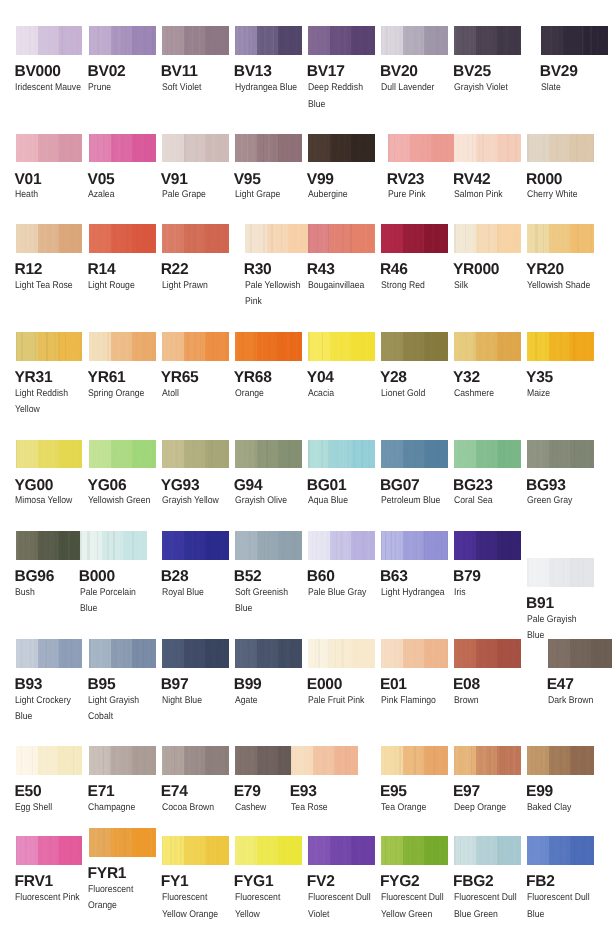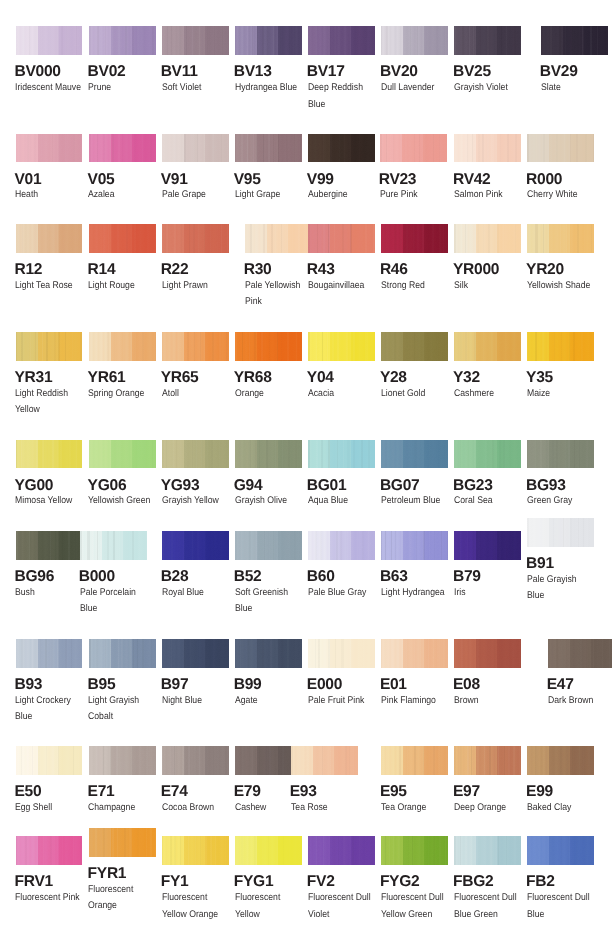--- a/index.html
+++ b/index.html
@@ -151,21 +151,21 @@
   </div>
   <div class="cell" style="left:308.12px;top:133.5px">
     <div class="chip">
         <div class="grad" style="background: linear-gradient(to right, rgb(75, 58, 48) 0%, rgb(76, 59, 49) 4%, rgb(74, 57, 48) 6.5%, rgb(75, 59, 49) 11%, rgb(74, 57, 48) 14%, rgb(75, 58, 48) 18.5%, rgb(73, 56, 47) 21.5%, rgb(74, 58, 48) 25%, rgb(72, 56, 46) 29%, rgb(73, 57, 47) 32.8%, rgb(60, 46, 39) 33.4%, rgb(59, 45, 38) 39%, rgb(60, 46, 39) 45%, rgb(58, 45, 38) 50.5%, rgb(60, 46, 39) 56%, rgb(58, 44, 38) 60.5%, rgb(59, 45, 39) 64%, rgb(52, 39, 34) 64.8%, rgb(50, 38, 33) 71%, rgb(52, 39, 34) 77.5%, rgb(50, 38, 33) 84.5%, rgb(51, 39, 34) 90.5%, rgb(50, 38, 33) 95.5%, rgb(51, 39, 33) 100%);"></div>
         <div class="stripes" style="background: linear-gradient(to right, rgba(255, 255, 255, 0.004) 0px, rgba(255, 255, 255, 0.004) 0.91px, rgba(0, 0, 0, 0) 0.91px, rgba(0, 0, 0, 0) 7.48px, rgba(0, 0, 0, 0.004) 7.48px, rgba(0, 0, 0, 0.004) 9.49px, rgba(0, 0, 0, 0) 9.49px, rgba(0, 0, 0, 0) 15.21px, rgba(255, 255, 255, 0.01) 15.21px, rgba(255, 255, 255, 0.01) 16.22px, rgba(0, 0, 0, 0) 16.22px, rgba(0, 0, 0, 0) 22.25px, rgba(255, 255, 255, 0.01) 22.25px, rgba(255, 255, 255, 0.01) 24.13px, rgba(0, 0, 0, 0) 24.13px, rgba(0, 0, 0, 0) 30.78px, rgba(255, 255, 255, 0.008) 30.78px, rgba(255, 255, 255, 0.008) 31.84px, rgba(0, 0, 0, 0) 31.84px, rgba(0, 0, 0, 0) 36.26px, rgba(255, 255, 255, 0.01) 36.26px, rgba(255, 255, 255, 0.01) 37.38px, rgba(0, 0, 0, 0) 37.38px, rgba(0, 0, 0, 0) 42.59px, rgba(0, 0, 0, 0.004) 42.59px, rgba(0, 0, 0, 0.004) 44.74px, rgba(0, 0, 0, 0) 44.74px, rgba(0, 0, 0, 0) 51.21px, rgba(255, 255, 255, 0.004) 51.21px, rgba(255, 255, 255, 0.004) 52.31px, rgba(0, 0, 0, 0) 52.31px, rgba(0, 0, 0, 0) 56.51px, rgba(0, 0, 0, 0.01) 56.51px, rgba(0, 0, 0, 0.01) 58px, rgba(0, 0, 0, 0) 58px, rgba(0, 0, 0, 0) 64.43px, rgba(0, 0, 0, 0.004) 64.43px, rgba(0, 0, 0, 0.004) 66.59px, rgba(0, 0, 0, 0) 66.59px, rgba(0, 0, 0, 0) 69.7px);"></div>
         <div class="grain"></div>
       </div>
     <div class="code">V99</div>
     <div class="name">Aubergine</div>
   </div>
-  <div class="cell" style="left:380px;top:133.5px">
+  <div class="cell" style="left:388px;top:133.5px">
     <div class="chip">
         <div class="grad" style="background: linear-gradient(to right, rgb(241, 177, 174) 0%, rgb(241, 178, 176) 4%, rgb(241, 176, 173) 6.5%, rgb(241, 178, 175) 11%, rgb(241, 176, 173) 14%, rgb(241, 177, 175) 18.5%, rgb(240, 175, 172) 21.5%, rgb(241, 177, 174) 25%, rgb(240, 174, 171) 29%, rgb(240, 175, 172) 32.8%, rgb(238, 164, 157) 33.4%, rgb(238, 162, 155) 39%, rgb(238, 164, 157) 45%, rgb(238, 162, 154) 50.5%, rgb(238, 163, 156) 56%, rgb(238, 161, 154) 60.5%, rgb(238, 162, 155) 64%, rgb(236, 156, 146) 64.8%, rgb(236, 154, 144) 71%, rgb(236, 155, 146) 77.5%, rgb(236, 154, 144) 84.5%, rgb(236, 155, 146) 90.5%, rgb(236, 154, 144) 95.5%, rgb(236, 155, 145) 100%);"></div>
         <div class="stripes" style="background: linear-gradient(to right, rgba(0, 0, 0, 0.027) 0px, rgba(0, 0, 0, 0.027) 2.19px, rgba(0, 0, 0, 0) 2.19px, rgba(0, 0, 0, 0) 5.62px, rgba(0, 0, 0, 0.027) 5.62px, rgba(0, 0, 0, 0.027) 7.38px, rgba(0, 0, 0, 0) 7.38px, rgba(0, 0, 0, 0) 9.88px, rgba(255, 255, 255, 0.02) 9.88px, rgba(255, 255, 255, 0.02) 11.03px, rgba(0, 0, 0, 0) 11.03px, rgba(0, 0, 0, 0) 13.49px, rgba(0, 0, 0, 0.01) 13.49px, rgba(0, 0, 0, 0.01) 14.3px, rgba(0, 0, 0, 0) 14.3px, rgba(0, 0, 0, 0) 20.12px, rgba(255, 255, 255, 0.01) 20.12px, rgba(255, 255, 255, 0.01) 21.43px, rgba(0, 0, 0, 0) 21.43px, rgba(0, 0, 0, 0) 24.86px, rgba(255, 255, 255, 0.024) 24.86px, rgba(255, 255, 255, 0.024) 27.04px, rgba(0, 0, 0, 0) 27.04px, rgba(0, 0, 0, 0) 33.62px, rgba(0, 0, 0, 0.016) 33.62px, rgba(0, 0, 0, 0.016) 34.83px, rgba(0, 0, 0, 0) 34.83px, rgba(0, 0, 0, 0) 39.31px, rgba(0, 0, 0, 0.024) 39.31px, rgba(0, 0, 0, 0.024) 40.2px, rgba(0, 0, 0, 0) 40.2px, rgba(0, 0, 0, 0) 45.31px, rgba(0, 0, 0, 0.004) 45.31px, rgba(0, 0, 0, 0.004) 46.51px, rgba(0, 0, 0, 0) 46.51px, rgba(0, 0, 0, 0) 52.86px, rgba(0, 0, 0, 0.02) 52.86px, rgba(0, 0, 0, 0.02) 54.09px, rgba(0, 0, 0, 0) 54.09px, rgba(0, 0, 0, 0) 58.79px, rgba(0, 0, 0, 0.01) 58.79px, rgba(0, 0, 0, 0.01) 60.47px, rgba(0, 0, 0, 0) 60.47px, rgba(0, 0, 0, 0) 67.25px);"></div>
         <div class="grain"></div>
       </div>
     <div class="code">RV23</div>
     <div class="name">Pure Pink</div>
   </div>
   <div class="cell" style="left:454.28px;top:133.5px">
     <div class="chip">
@@ -457,21 +457,21 @@
   </div>
   <div class="cell" style="left:454.28px;top:531.1px">
     <div class="chip">
         <div class="grad" style="background: linear-gradient(to right, rgb(76, 47, 150) 0%, rgb(77, 48, 152) 4%, rgb(75, 47, 149) 6.5%, rgb(76, 48, 151) 11%, rgb(75, 47, 148) 14%, rgb(76, 47, 150) 18.5%, rgb(74, 46, 147) 21.5%, rgb(75, 47, 150) 25%, rgb(73, 46, 145) 29%, rgb(74, 46, 147) 32.8%, rgb(61, 39, 127) 33.4%, rgb(60, 38, 125) 39%, rgb(61, 39, 127) 45%, rgb(59, 38, 124) 50.5%, rgb(61, 39, 127) 56%, rgb(59, 38, 123) 60.5%, rgb(60, 38, 125) 64%, rgb(53, 34, 114) 64.8%, rgb(51, 33, 111) 71%, rgb(53, 34, 113) 77.5%, rgb(51, 33, 111) 84.5%, rgb(52, 34, 113) 90.5%, rgb(51, 33, 111) 95.5%, rgb(52, 33, 112) 100%);"></div>
         <div class="stripes" style="background: linear-gradient(to right, rgba(255, 255, 255, 0.016) 0px, rgba(255, 255, 255, 0.016) 0.86px, rgba(0, 0, 0, 0) 0.86px, rgba(0, 0, 0, 0) 5.63px, rgba(255, 255, 255, 0.016) 5.63px, rgba(255, 255, 255, 0.016) 6.55px, rgba(0, 0, 0, 0) 6.55px, rgba(0, 0, 0, 0) 13.24px, rgba(255, 255, 255, 0.016) 13.24px, rgba(255, 255, 255, 0.016) 14.25px, rgba(0, 0, 0, 0) 14.25px, rgba(0, 0, 0, 0) 18.97px, rgba(0, 0, 0, 0.016) 18.97px, rgba(0, 0, 0, 0.016) 20.46px, rgba(0, 0, 0, 0) 20.46px, rgba(0, 0, 0, 0) 23.99px, rgba(255, 255, 255, 0.008) 23.99px, rgba(255, 255, 255, 0.008) 26.08px, rgba(0, 0, 0, 0) 26.08px, rgba(0, 0, 0, 0) 31.56px, rgba(0, 0, 0, 0.004) 31.56px, rgba(0, 0, 0, 0.004) 32.82px, rgba(0, 0, 0, 0) 32.82px, rgba(0, 0, 0, 0) 39.62px, rgba(255, 255, 255, 0.008) 39.62px, rgba(255, 255, 255, 0.008) 41.48px, rgba(0, 0, 0, 0) 41.48px, rgba(0, 0, 0, 0) 45.13px, rgba(255, 255, 255, 0.008) 45.13px, rgba(255, 255, 255, 0.008) 46.68px, rgba(0, 0, 0, 0) 46.68px, rgba(0, 0, 0, 0) 51.73px, rgba(0, 0, 0, 0.008) 51.73px, rgba(0, 0, 0, 0.008) 53.76px, rgba(0, 0, 0, 0) 53.76px, rgba(0, 0, 0, 0) 57.65px, rgba(0, 0, 0, 0.01) 57.65px, rgba(0, 0, 0, 0.01) 59.55px, rgba(0, 0, 0, 0) 59.55px, rgba(0, 0, 0, 0) 66.84px, rgba(0, 0, 0, 0.01) 66.84px, rgba(0, 0, 0, 0.01) 68.67px, rgba(0, 0, 0, 0) 68.67px, rgba(0, 0, 0, 0) 71.83px);"></div>
         <div class="grain"></div>
       </div>
     <div class="code">B79</div>
     <div class="name">Iris</div>
   </div>
-  <div class="cell" style="left:527.36px;top:518px">
+  <div class="cell" style="left:527.36px;top:558px">
     <div class="chip">
         <div class="grad" style="background: linear-gradient(to right, rgb(240, 241, 242) 0%, rgb(241, 242, 243) 4%, rgb(240, 241, 242) 6.5%, rgb(241, 242, 243) 11%, rgb(240, 241, 242) 14%, rgb(240, 241, 243) 18.5%, rgb(239, 240, 242) 21.5%, rgb(240, 241, 242) 25%, rgb(239, 240, 241) 29%, rgb(239, 240, 242) 32.8%, rgb(232, 234, 236) 33.4%, rgb(231, 233, 236) 39%, rgb(232, 234, 236) 45%, rgb(231, 232, 236) 50.5%, rgb(232, 233, 236) 56%, rgb(231, 232, 235) 60.5%, rgb(231, 233, 236) 64%, rgb(227, 229, 233) 64.8%, rgb(226, 228, 232) 71%, rgb(227, 229, 233) 77.5%, rgb(226, 228, 232) 84.5%, rgb(227, 229, 233) 90.5%, rgb(226, 228, 232) 95.5%, rgb(226, 228, 232) 100%);"></div>
         <div class="stripes" style="background: linear-gradient(to right, rgba(0, 0, 0, 0.02) 0px, rgba(0, 0, 0, 0.02) 2.14px, rgba(0, 0, 0, 0) 2.14px, rgba(0, 0, 0, 0) 8.77px, rgba(255, 255, 255, 0.02) 8.77px, rgba(255, 255, 255, 0.02) 10.94px, rgba(0, 0, 0, 0) 10.94px, rgba(0, 0, 0, 0) 14.42px, rgba(255, 255, 255, 0.02) 14.42px, rgba(255, 255, 255, 0.02) 15.56px, rgba(0, 0, 0, 0) 15.56px, rgba(0, 0, 0, 0) 21.71px, rgba(255, 255, 255, 0.01) 21.71px, rgba(255, 255, 255, 0.01) 23.64px, rgba(0, 0, 0, 0) 23.64px, rgba(0, 0, 0, 0) 26.34px, rgba(0, 0, 0, 0.01) 26.34px, rgba(0, 0, 0, 0.01) 27.17px, rgba(0, 0, 0, 0) 27.17px, rgba(0, 0, 0, 0) 31.66px, rgba(255, 255, 255, 0.027) 31.66px, rgba(255, 255, 255, 0.027) 32.48px, rgba(0, 0, 0, 0) 32.48px, rgba(0, 0, 0, 0) 35.65px, rgba(0, 0, 0, 0.024) 35.65px, rgba(0, 0, 0, 0.024) 36.58px, rgba(0, 0, 0, 0) 36.58px, rgba(0, 0, 0, 0) 43.24px, rgba(0, 0, 0, 0.01) 43.24px, rgba(0, 0, 0, 0.01) 44.57px, rgba(0, 0, 0, 0) 44.57px, rgba(0, 0, 0, 0) 50.53px, rgba(0, 0, 0, 0.016) 50.53px, rgba(0, 0, 0, 0.016) 52.26px, rgba(0, 0, 0, 0) 52.26px, rgba(0, 0, 0, 0) 56.09px, rgba(0, 0, 0, 0.016) 56.09px, rgba(0, 0, 0, 0.016) 57.05px, rgba(0, 0, 0, 0) 57.05px, rgba(0, 0, 0, 0) 60.93px, rgba(0, 0, 0, 0.004) 60.93px, rgba(0, 0, 0, 0.004) 63.04px, rgba(0, 0, 0, 0) 63.04px, rgba(0, 0, 0, 0) 69.72px);"></div>
         <div class="grain"></div>
       </div>
     <div class="code">B91</div>
     <div class="name">Pale Grayish Blue</div>
   </div>
   <div class="cell" style="left:15.8px;top:639.0px">
     <div class="chip">

